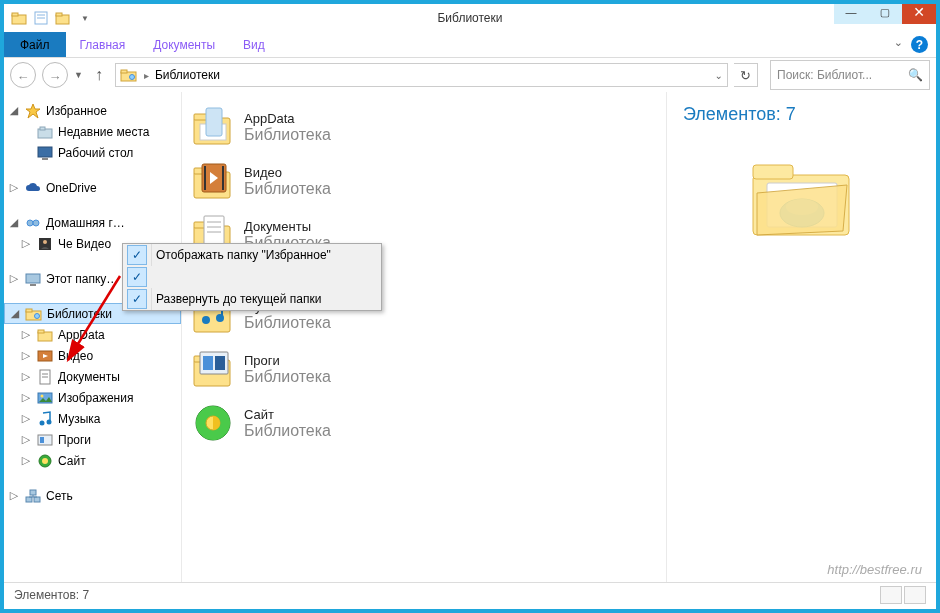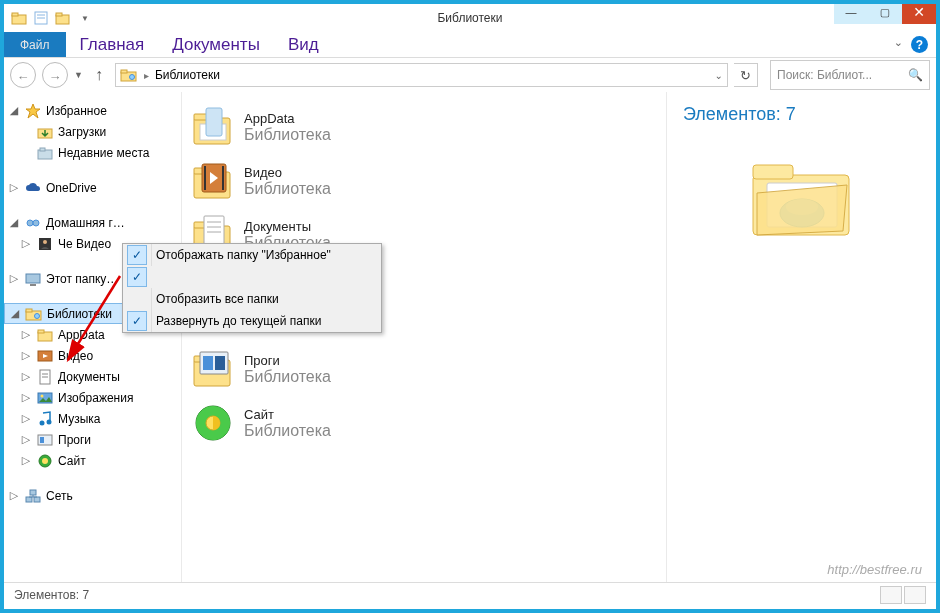--- a/index.html
+++ b/index.html
@@ -11,22 +11,22 @@
 .titlebar .qat .q { width: 18px; height: 18px; display: flex; align-items: center; justify-content: center; }
 .titlebar .title { position: absolute; left: 0; right: 0; text-align: center; font-size: 12px; color: #333; pointer-events: none; }
 .titlebar .win-controls { position: absolute; right: 0; top: -4px; display: flex; }
 .titlebar .win-controls .wc { width: 34px; height: 24px; display: flex; align-items: center; justify-content: center; font-size: 11px; font-family: Arial; }
 .titlebar .win-controls .min { background: #d2eefb; color: #333; }
 .titlebar .win-controls .max { background: #d2eefb; color: #333; }
 .titlebar .win-controls .close { background: #d24726; color: #fff; font-size: 14px; }
 
 
 .ribbon { height: 26px; background: #fff; display: flex; align-items: stretch; border-bottom: 1px solid #dcdcdc; position: relative; }
-.ribbon .file-tab { background: #1a7bc0; color: #e5e5e5; font-size: 12px; padding: 4px 16px; display: flex; align-items: center; }
-.ribbon .tab { font-size: 17px; padding: 4px 14px; display: flex; align-items: center; color: #4c1d95; }
+.ribbon .file-tab { background: #1a7bc0; color: #000000; font-size: 12px; padding: 4px 16px; display: flex; align-items: center; }
+.ribbon .tab { font-size: 12px; padding: 4px 14px; display: flex; align-items: center; color: #8b5cf6; }
 .ribbon .help { position: absolute; right: 8px; top: 4px; display: flex; gap: 8px; }
 .ribbon .help .chev { color: #666; font-size: 11px; }
 .ribbon .help .q { width: 17px; height: 17px; border-radius: 50%; background: #0a7dd6; color: #fff; font-size: 12px; font-weight: bold; display: flex; align-items: center; justify-content: center; }
 
 
 .navbar { height: 34px; background: #fff; display: flex; align-items: center; padding: 0 6px; gap: 6px; }
 .navbar .navbtn { width: 26px; height: 26px; border: 1px solid #bbb; border-radius: 50%; display: flex; align-items: center; justify-content: center; color: #888; font-size: 13px; }
 .navbar .dropdown { color: #666; font-size: 9px; }
 .navbar .up { width: 20px; height: 20px; display: flex; align-items: center; justify-content: center; color: #555; }
 .navbar .address { flex: 1; height: 24px; border: 1px solid #ccc; display: flex; align-items: center; gap: 6px; padding: 0 4px; font-size: 12px; }
@@ -161,35 +161,35 @@
           <svg width="16" height="16">
             <polygon points="8,1 10,6 15,6 11,9 13,15 8,11 3,15 5,9 1,6 6,6" fill="#f9c846" stroke="#d0951a"></polygon>
           </svg>
         </span>
       <span>Избранное</span>
     </div>
     <div class="tree-node indent1">
         <span class="expander"></span>
         <span class="icn">
           <svg width="16" height="14">
-            <rect x="1" y="4" width="14" height="9" fill="#fde18b" stroke="#d0a43a"></rect>
-            <path d="M8 5 L8 10 M5 8 L8 11 L11 8" stroke="#2a7e2a" fill="none" stroke-width="1.5"></path>
-          </svg>
-        </span>
-        <span>Загрузки</span>
-      </div>
-    <div class="tree-node indent1">
-        <span class="expander"></span>
-        <span class="icn">
-          <svg width="16" height="14">
             <rect x="1" y="4" width="14" height="9" fill="#c9dde8" stroke="#8ba6b8"></rect>
             <rect x="3" y="2" width="5" height="3" fill="#c9dde8" stroke="#8ba6b8"></rect>
           </svg>
         </span>
         <span>Недавние места</span>
+      </div>
+    <div class="tree-node indent1">
+        <span class="expander"></span>
+        <span class="icn">
+          <svg width="16" height="14">
+            <rect x="1" y="1" width="14" height="10" fill="#3b6ea5" stroke="#2a4e78"></rect>
+            <rect x="5" y="12" width="6" height="2" fill="#888"></rect>
+          </svg>
+        </span>
+        <span>Рабочий стол</span>
       </div>
 
     <div class="tree-spacer"></div>
     <div class="tree-node">
         <span class="expander">▷</span>
         <span class="icn">
           <svg width="16" height="12">
             <path d="M4 9 Q1 9 1 6 Q1 3 4 3 Q5 1 8 1 Q11 1 12 4 Q15 4 15 7 Q15 9 12 9 Z" fill="#2a5ea8"></path>
           </svg>
         </span>
@@ -450,24 +450,20 @@
 
 <div class="context-menu">
   <div class="row">
     <span class="check on">✓</span>
     <span class="lbl">Отображать папку "Избранное"</span>
   </div>
   <div class="row">
     <span class="check on">✓</span>
   </div>
   <div class="row">
-    <span class="check"></span>
-    <span class="lbl">Отобразить все папки</span>
-  </div>
-  <div class="row">
     <span class="check on">✓</span>
     <span class="lbl">Развернуть до текущей папки</span>
   </div>
 </div>
 
 <svg class="red-arrow" width="70" height="100">
   <defs>
       <marker id="ah" markerWidth="10" markerHeight="10" refX="8" refY="3" orient="auto">
         <path d="M0,0 L9,3 L0,6 Z" fill="#d00"></path>
       </marker>

